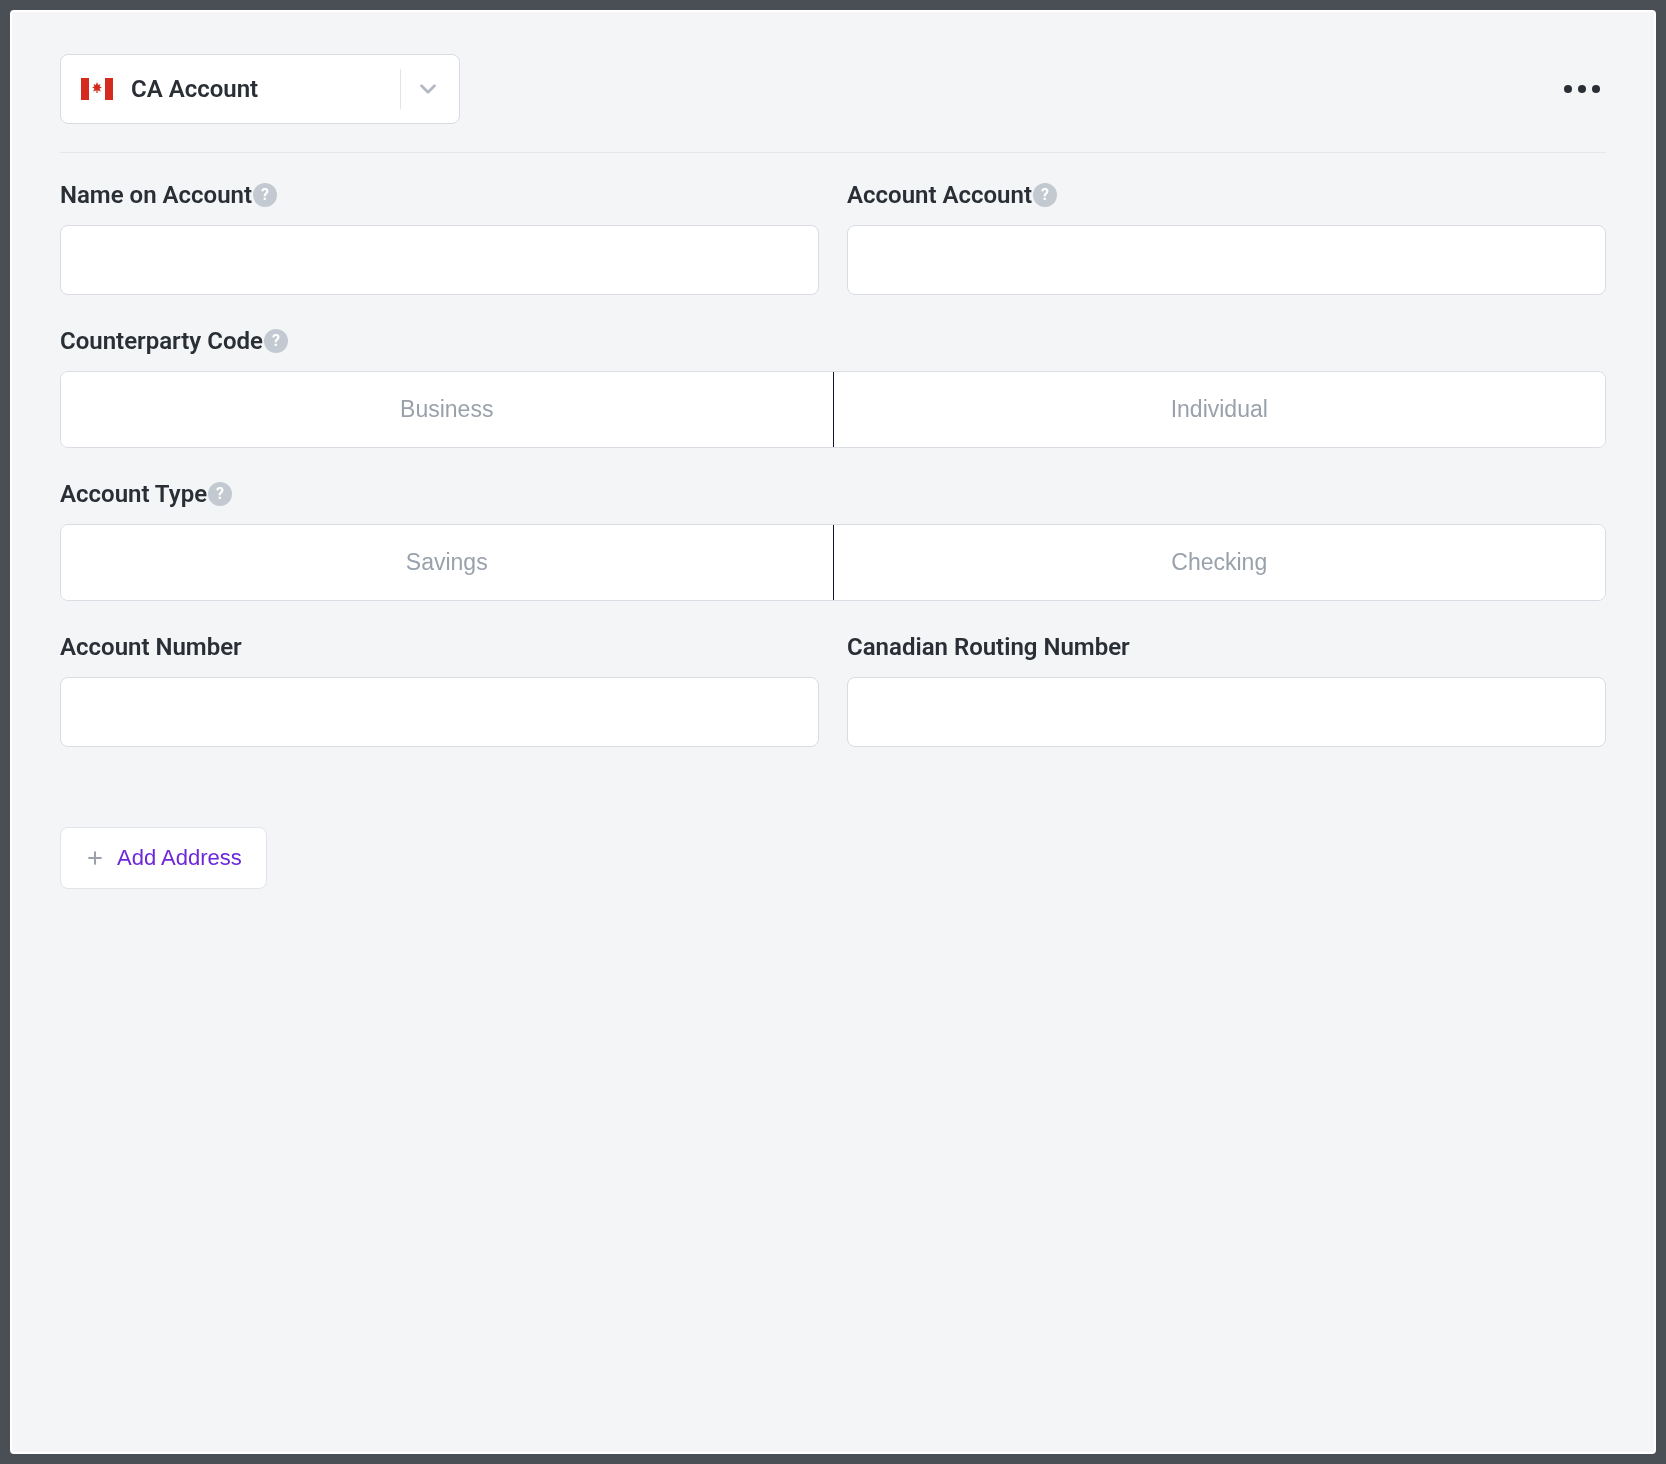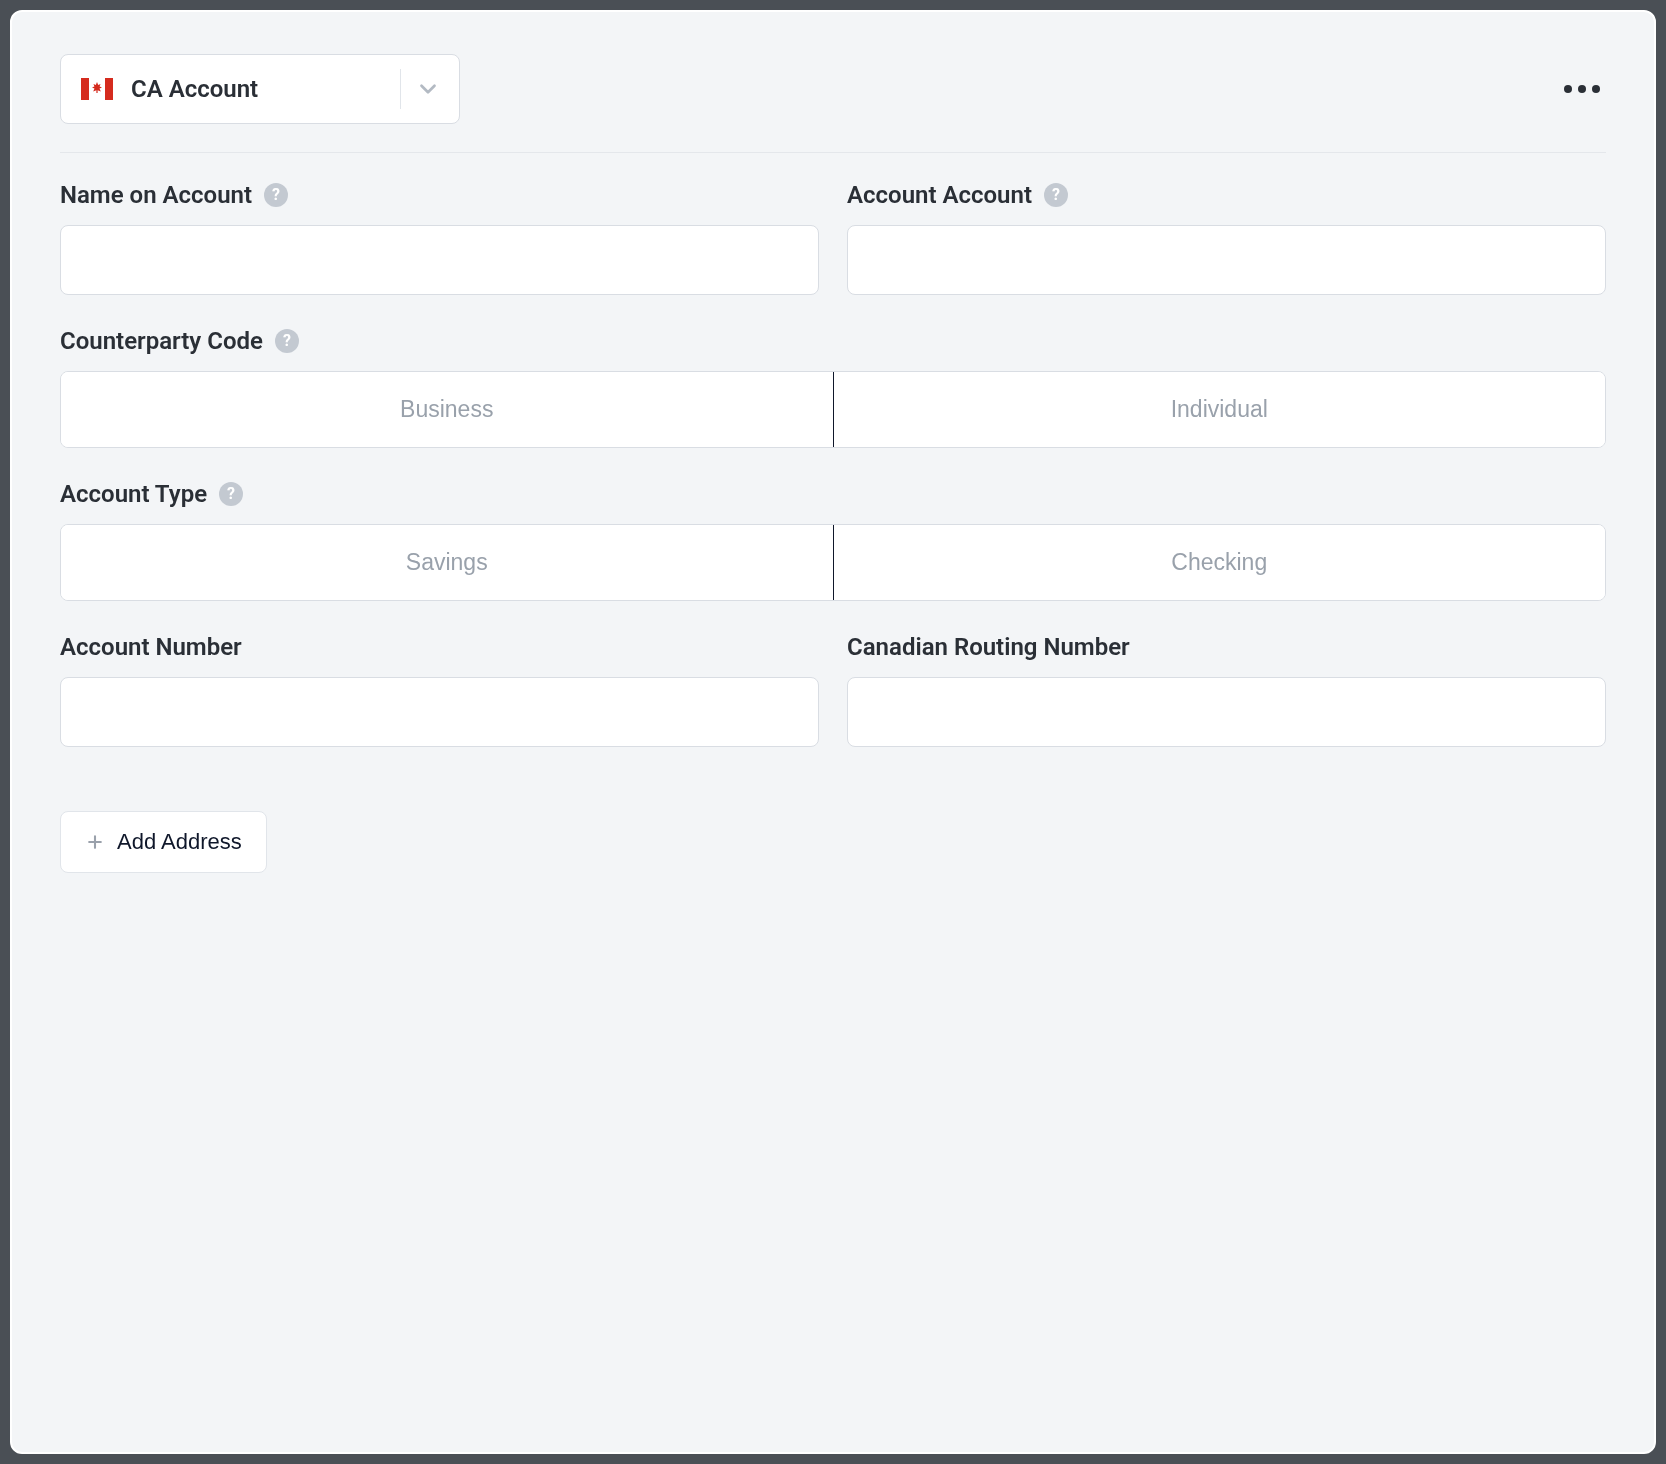--- a/index.html
+++ b/index.html
@@ -4,21 +4,21 @@
 <style>
   * { box-sizing: border-box; margin: 0; padding: 0; }
   html, body { width: 100%; height: 100%; }
   body {
     font-family: -apple-system, BlinkMacSystemFont, "Segoe UI", Roboto, Helvetica, Arial, sans-serif;
     background: #4a4f55;
     padding: 10px;
   }
   .panel {
     background: #f3f5f7;
-    border-radius: 12px;
+    border-radius: 4px;
     padding: 42px 48px 40px 48px;
     width: 100%;
     min-height: calc(100vh - 20px);
     border: 2px solid #ffffff;
   }
   .top-row {
     display: flex;
     justify-content: space-between;
     align-items: center;
     margin-bottom: 28px;
@@ -84,21 +84,21 @@
   .form-grid {
     display: grid;
     grid-template-columns: 1fr 1fr;
     column-gap: 28px;
     row-gap: 32px;
   }
   .full { grid-column: 1 / -1; }
   .field-label {
     display: flex;
     align-items: center;
-    gap: 12px;
+    gap: 1px;
     font-size: 24px;
     font-weight: 600;
     color: #2a2f36;
     margin-bottom: 16px;
   }
   .help-icon {
     width: 24px; height: 24px; border-radius: 50%;
     background: #c3c9d1;
     color: #ffffff;
     font-size: 16px;
@@ -146,25 +146,25 @@
   }
   .add-address-btn {
     display: inline-flex;
     align-items: center;
     gap: 12px;
     height: 62px;
     padding: 0 24px;
     background: #ffffff;
     border: 1px solid #e1e5ea;
     border-radius: 8px;
-    color: #0f172a;
+    color: #6d28d9;
     font-size: 22px;
     font-weight: 500;
     cursor: pointer;
-    margin-top: 32px;
+    margin-top: 48px;
   }
   .plus-icon {
     width: 20px; height: 20px;
     display: inline-flex; align-items: center; justify-content: center;
   }
   .plus-icon svg { display:block; }
 </style>
 </head>
 <body>
 

